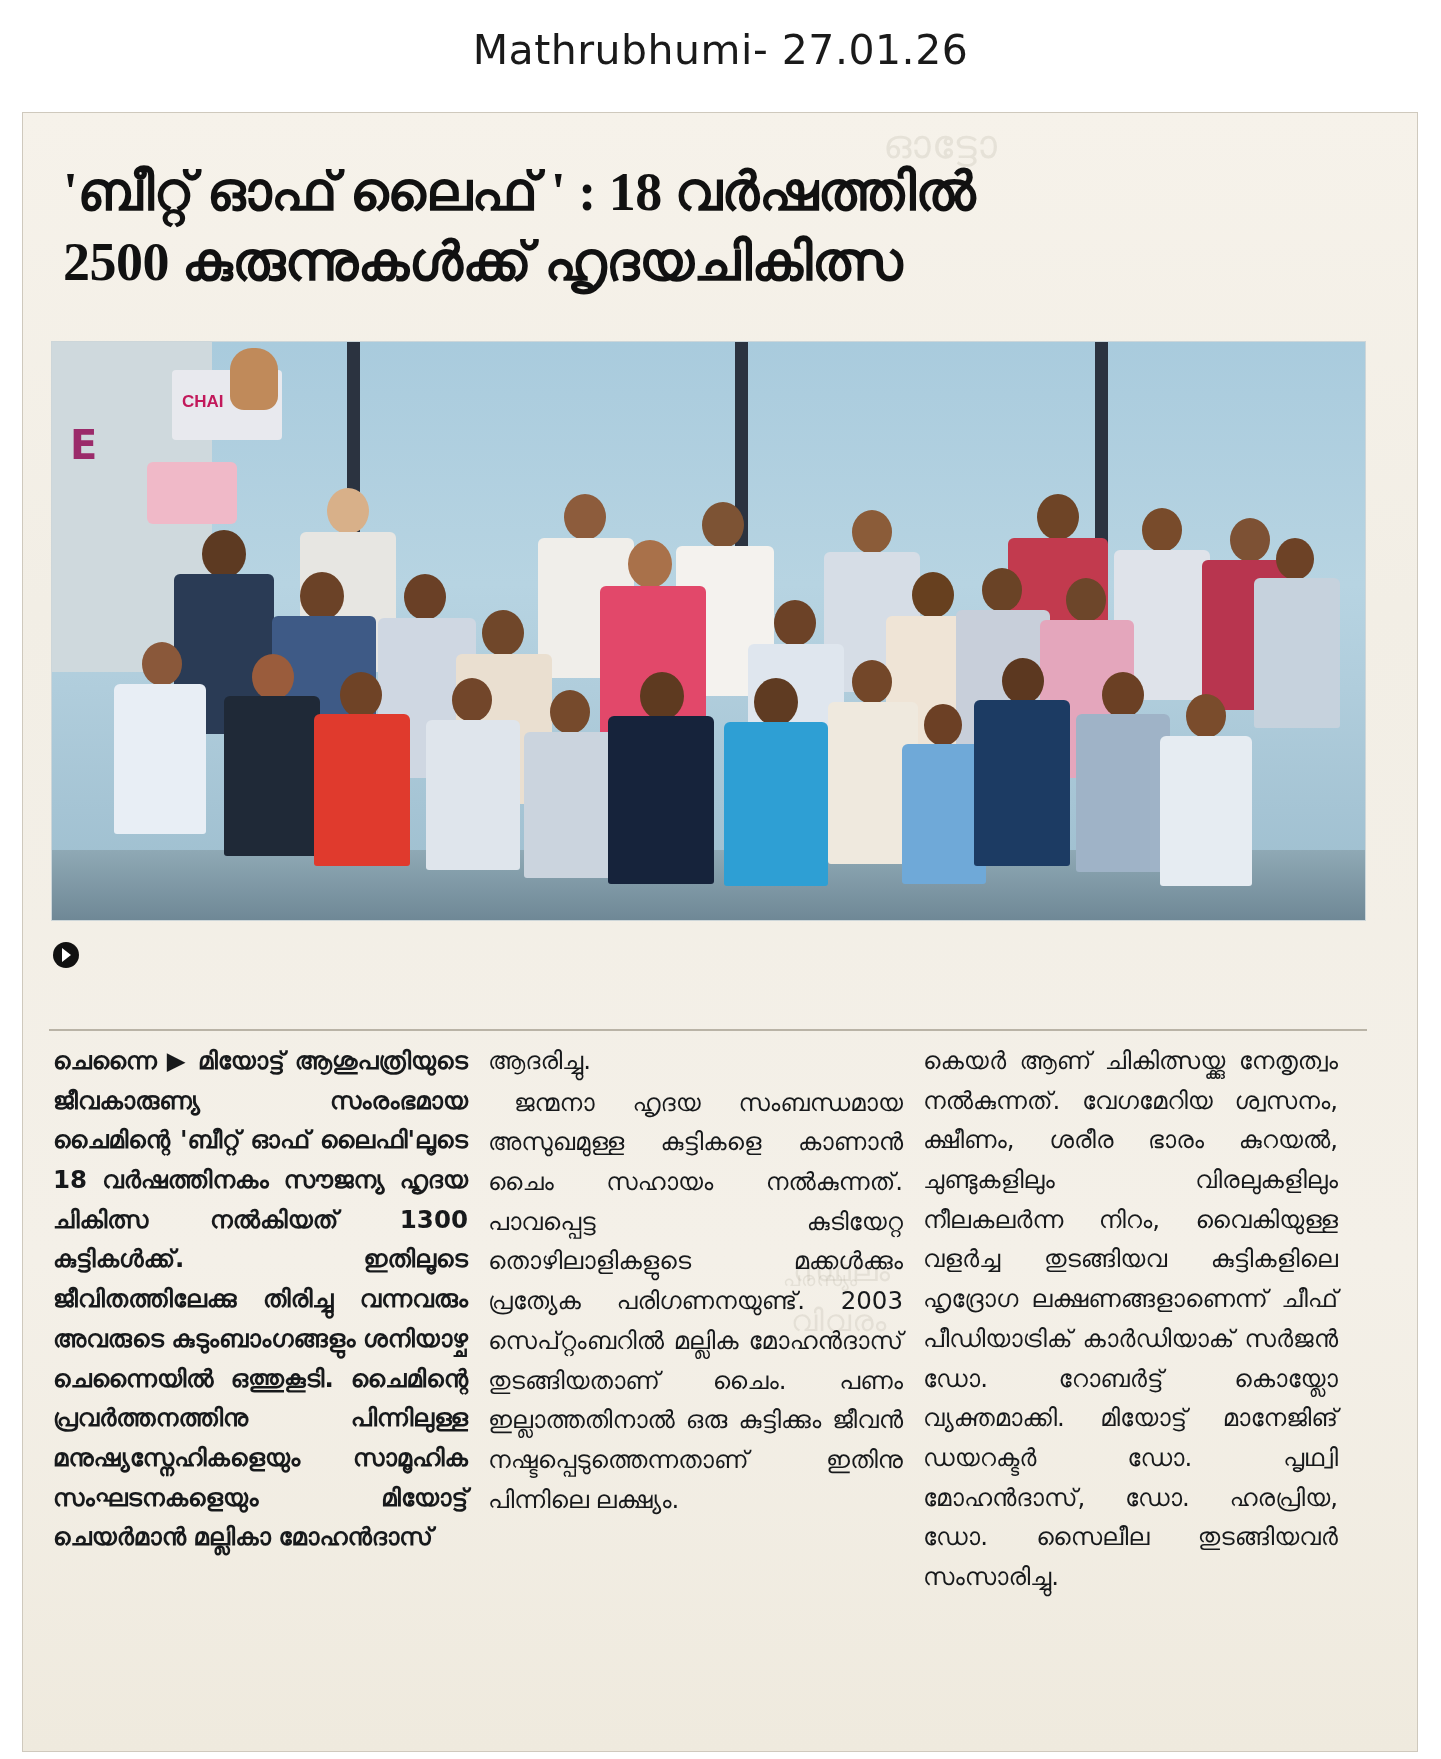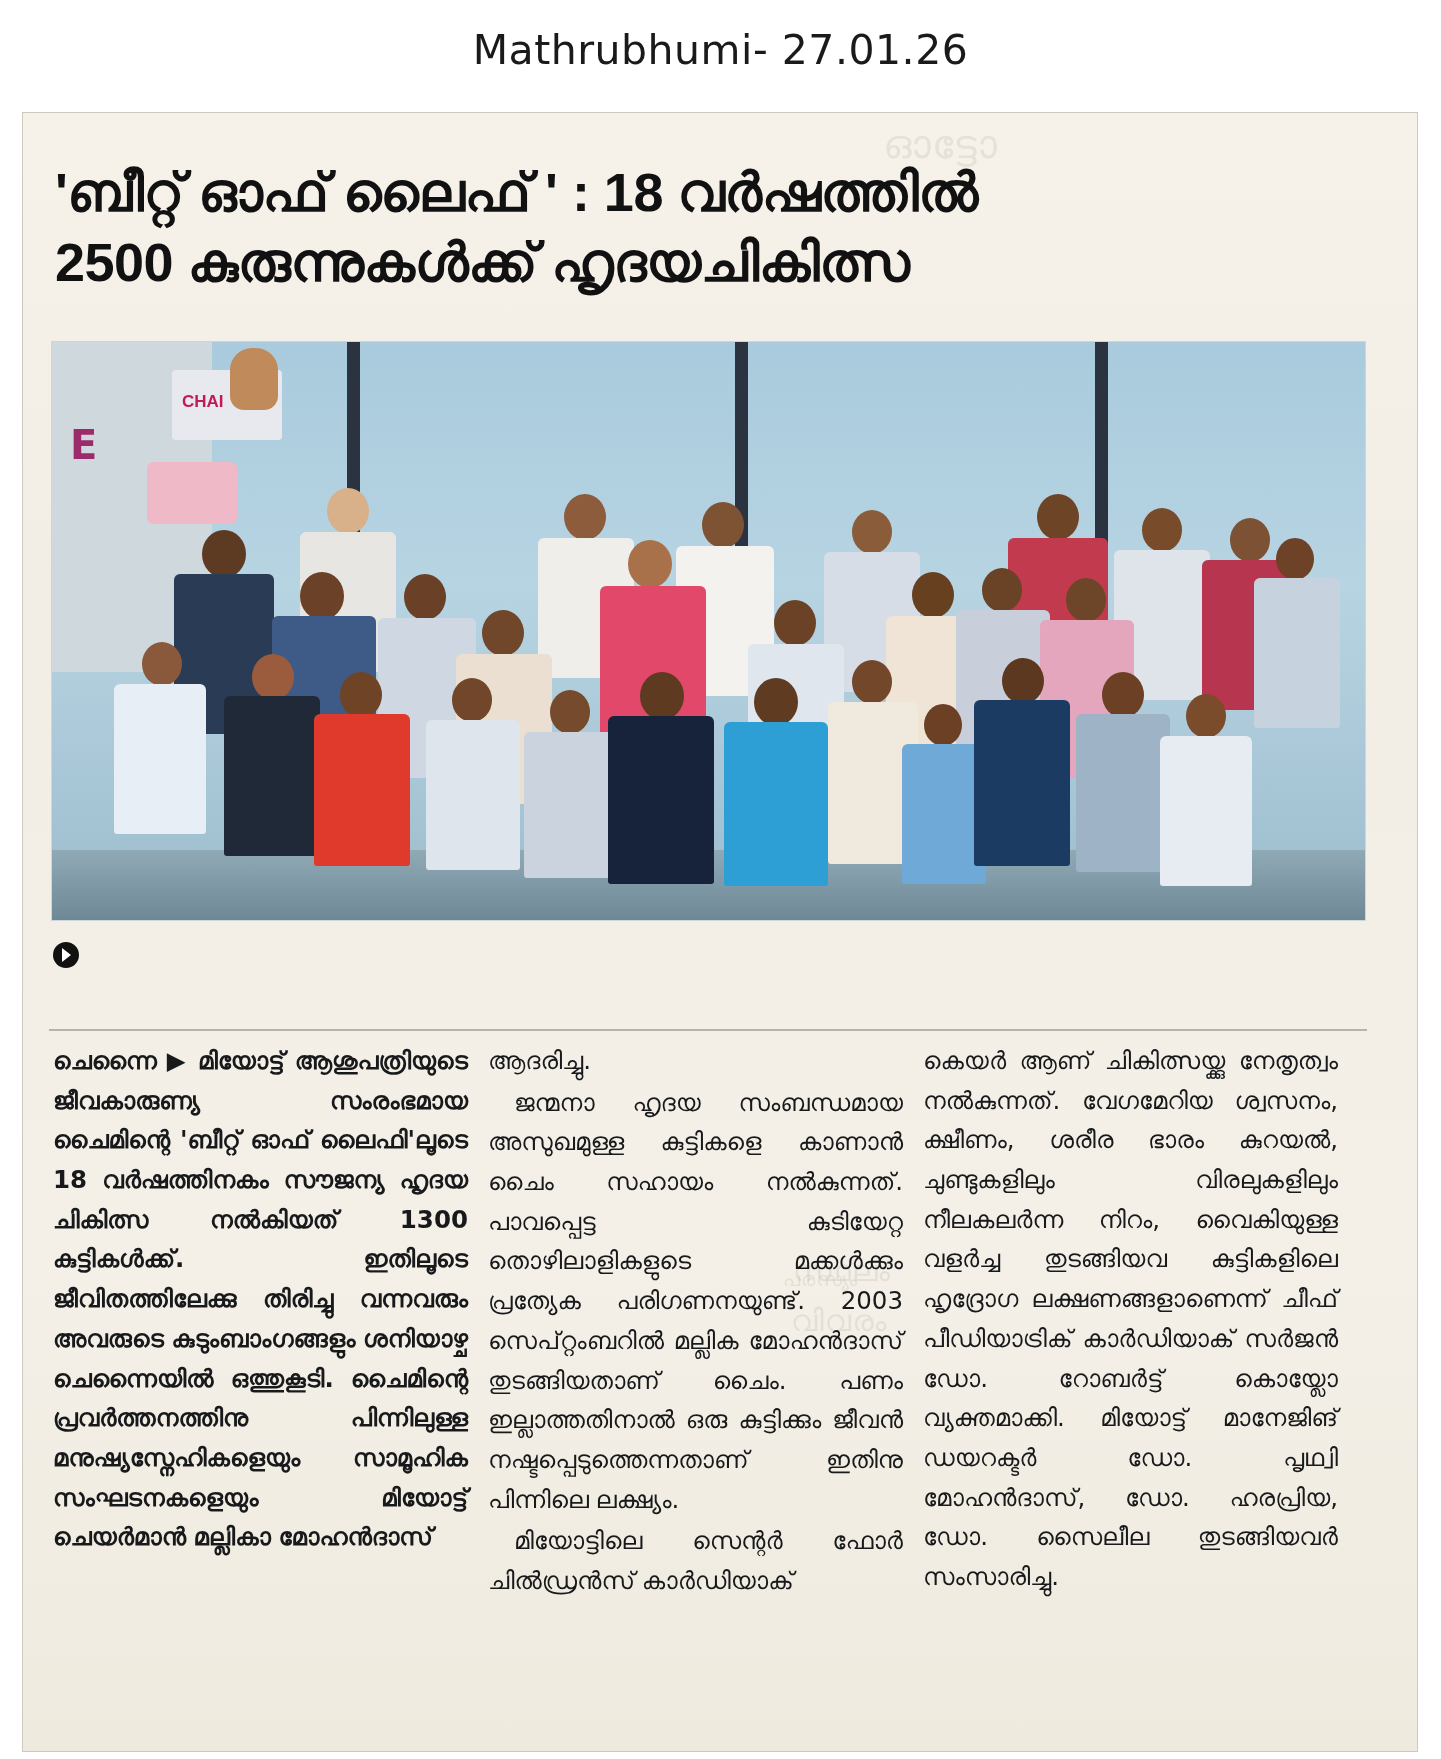--- a/index.html
+++ b/index.html
@@ -62,24 +62,24 @@
   .ghost.g2 { top: 300px; left: 840px; }
   .ghost.g3 { top: 360px; left: 845px; }
   .ghost.g4 { top: 1154px; left: 760px; font-size: 20px;}
   .ghost.g5 { top: 1140px; left: 770px; font-size: 30px;}
   .ghost.g6 { top: 1190px; left: 768px; font-size: 30px;}
 
   
   .headline {
     position: absolute;
     top: 44px;
-    left: 32px;
+    left: 40px;
     width: 1330px;
     color: #111;
-    font-family: Liberation Sans, sans-serif;
+    font-family: Liberation Serif, serif;
     font-weight: bold;
     font-size: 54px;
     line-height: 1.30;
     letter-spacing: -0.5px;
   }
   .headline .l2 { display:block; }
 
   
   .photo {
     position: absolute;
@@ -323,21 +323,20 @@
 
     <div class="rule"></div>
 
     <div class="columns">
       <div class="col">
         <p class="dateline">ചെന്നൈ ▶ മിയോട്ട് ആശുപത്രിയുടെ ജീവകാരുണ്യ സംരംഭമായ ചൈമിന്റെ 'ബീറ്റ് ഓഫ് ലൈഫി'ലൂടെ 18 വർഷത്തിനകം സൗജന്യ ഹൃദയ ചികിത്സ നൽകിയത് 1300 കുട്ടികൾക്ക്. ഇതിലൂടെ ജീവിതത്തിലേക്കു തിരിച്ചു വന്നവരും അവരുടെ കുടുംബാംഗങ്ങളും ശനിയാഴ്ച ചെന്നൈയിൽ ഒത്തുകൂടി. ചൈമിന്റെ പ്രവർത്തനത്തിനു പിന്നിലുള്ള മനുഷ്യസ്നേഹികളെയും സാമൂഹിക സംഘടനകളെയും മിയോട്ട് ചെയർമാൻ മല്ലികാ മോഹൻദാസ്</p>
       </div>
       <div class="col">
         <p>ആദരിച്ചു.</p>
         <p>ജന്മനാ ഹൃദയ സംബന്ധമായ അസുഖമുള്ള കുട്ടികളെ കാണാൻ ചൈം സഹായം നൽകുന്നത്. പാവപ്പെട്ട കുടിയേറ്റ തൊഴിലാളികളുടെ മക്കൾക്കും പ്രത്യേക പരിഗണനയുണ്ട്. 2003 സെപ്റ്റംബറിൽ മല്ലിക മോഹൻദാസ് തുടങ്ങിയതാണ് ചൈം. പണം ഇല്ലാത്തതിനാൽ ഒരു കുട്ടിക്കും ജീവൻ നഷ്ടപ്പെടുത്തെന്നതാണ് ഇതിനു പിന്നിലെ ലക്ഷ്യം.</p>
-        <p>മിയോട്ടിലെ സെന്റർ ഫോർ ചിൽഡ്രൻസ് കാർഡിയാക്</p>
       </div>
       <div class="col">
         <p>കെയർ ആണ് ചികിത്സയ്ക്കു നേതൃത്വം നൽകുന്നത്. വേഗമേറിയ ശ്വസനം, ക്ഷീണം, ശരീര ഭാരം കുറയൽ, ചുണ്ടുകളിലും വിരലുകളിലും നീലകലർന്ന നിറം, വൈകിയുള്ള വളർച്ച തുടങ്ങിയവ കുട്ടികളിലെ ഹൃദ്രോഗ ലക്ഷണങ്ങളാണെന്ന് ചീഫ് പീഡിയാട്രിക് കാർഡിയാക് സർജൻ ഡോ. റോബർട്ട് കൊയ്ലോ വ്യക്തമാക്കി. മിയോട്ട് മാനേജിങ് ഡയറക്ടർ ഡോ. പൃഥ്വി മോഹൻദാസ്, ഡോ. ഹരപ്രിയ, ഡോ. സൈലീല തുടങ്ങിയവർ സംസാരിച്ചു.</p>
       </div>
     </div>
 
   </div>
 </div>
 
 </body></html>

